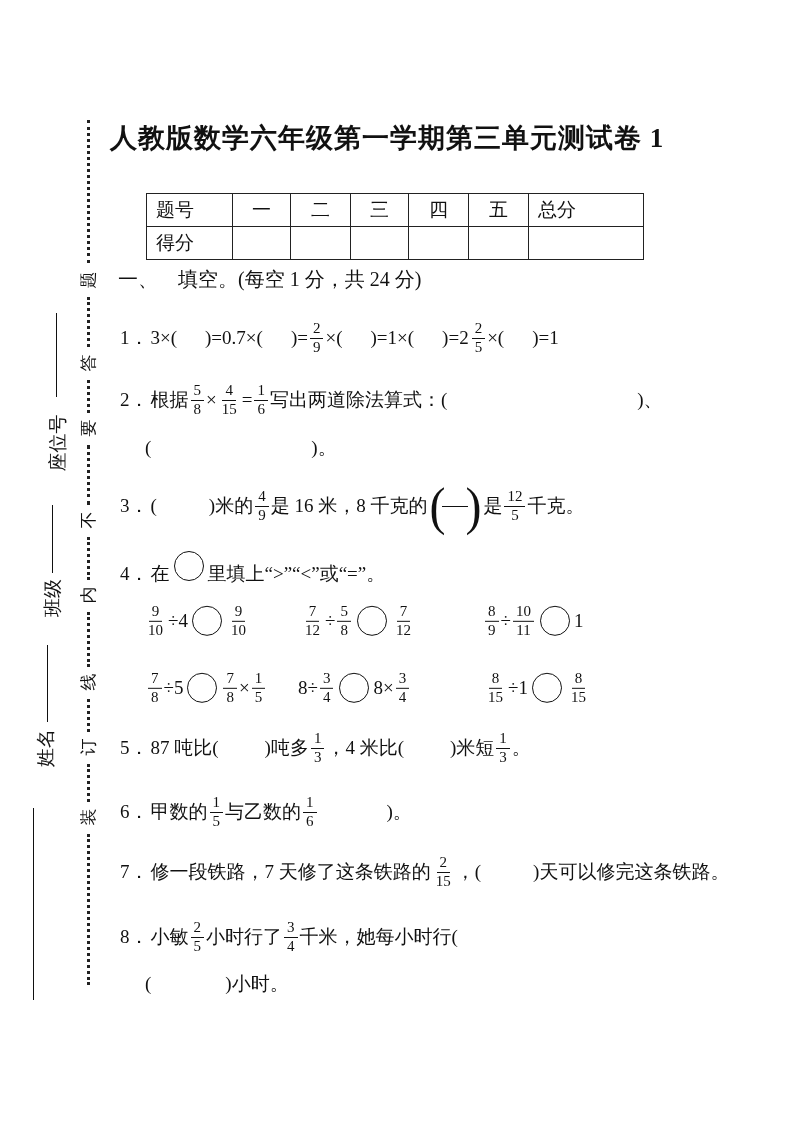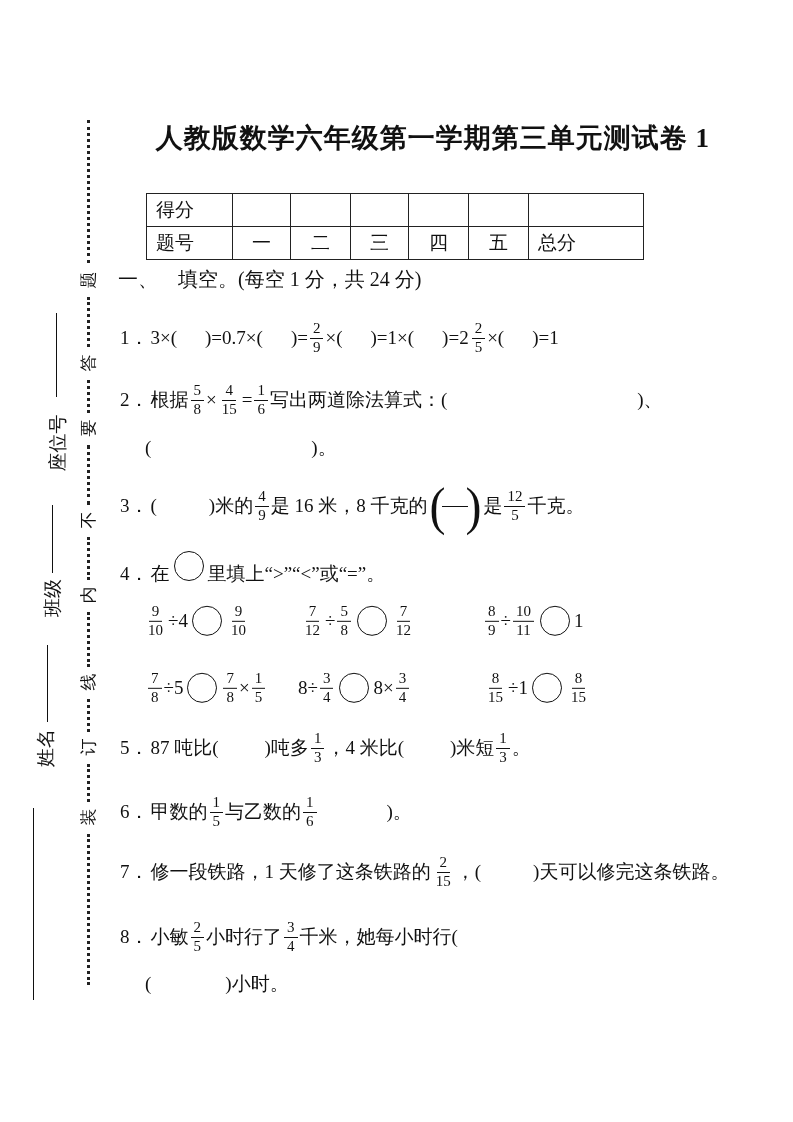--- a/index.html
+++ b/index.html
@@ -9,21 +9,21 @@
   }
   
   .vlabel{position:absolute;font-size:19px;white-space:nowrap;text-align:center;
           transform:rotate(-90deg);transform-origin:center;height:22px;line-height:22px;}
   .wline{position:absolute;width:0;border-left:1.6px solid #111;}
   .bindwrap{position:absolute;left:80px;top:120px;width:18px;height:865px;}
   .bchar{position:absolute;left:0;width:18px;height:20px;text-align:center;font-size:17px;
          line-height:20px;transform:rotate(-90deg);}
   .bseg{position:absolute;left:7px;width:0;border-left:3px dotted #222;}
   
-  .title{position:absolute;left:110px;top:120px;width:600px;text-align:right;
+  .title{position:absolute;left:110px;top:120px;width:600px;text-align:left;
          font-size:27px;font-weight:700;letter-spacing:1px;}
   .subtitle{position:absolute;left:110px;top:160px;width:580px;text-align:center;font-size:19px;}
   
   table.score{position:absolute;left:146px;top:193px;border-collapse:collapse;table-layout:fixed;}
   table.score td{border:1.8px solid #222;height:30px;font-size:19px;padding:1px 2px;}
   table.score td.lab{padding-left:9px;text-align:left;}
   table.score td.mid{text-align:center;}
   
   .sec{position:absolute;left:118px;top:266px;font-size:20px;font-weight:400;}
   .mrow{position:absolute;display:flex;align-items:center;height:52px;font-size:19px;}
@@ -84,37 +84,37 @@
       <col style="width:86px">
         <col style="width:58px">
         <col style="width:60px">
       <col style="width:58px">
         <col style="width:60px">
         <col style="width:60px">
         <col style="width:115px">
     </colgroup>
     <tbody>
         <tr>
-      <td class="lab">得分</td>
-      <td></td>
-      <td></td>
-      <td></td>
-      <td></td>
-      <td></td>
-      <td></td>
-    </tr>
-    <tr>
       <td class="lab">题号</td>
       <td class="mid">一</td>
       <td class="mid">二</td>
       <td class="mid">三</td>
       <td class="mid">四</td>
       <td class="mid">五</td>
       <td class="lab">总分</td>
     </tr>
+    <tr>
+      <td class="lab">得分</td>
+      <td></td>
+      <td></td>
+      <td></td>
+      <td></td>
+      <td></td>
+      <td></td>
+    </tr>
   </tbody>
     </table>
 
   <div class="sec">一、　填空。(每空 1 分，共 24 分)</div>
 
   <div class="mrow" style="top:312px;left:120px;">
     <span class="qno">1．</span>
     <span class="mline">
         <span class="mx">3×(</span>
         <span class="gap" style="width: 28px;"></span>
@@ -378,21 +378,21 @@
           </span>
         </span>
         <span class="gap" style="width: 68px;"></span>
         <span class="mx">)。</span>
       </span>
   </div>
 
   <div class="mrow" style="top:846px;left:120px;">
     <span class="qno">7．</span>
     <span class="mline">
-        <span class="mx">修一段铁路，1 天修了这条铁路的</span>
+        <span class="mx">修一段铁路，7 天修了这条铁路的</span>
         <span class="mnum">
           <span class="frac">
             <span class="num">2</span>
             <span class="den">15</span>
           </span>
         </span>
         <span class="mx">，(</span>
         <span class="gap" style="width: 52px;"></span>
         <span class="mx">)天可以修完这条铁路。</span>
       </span>

